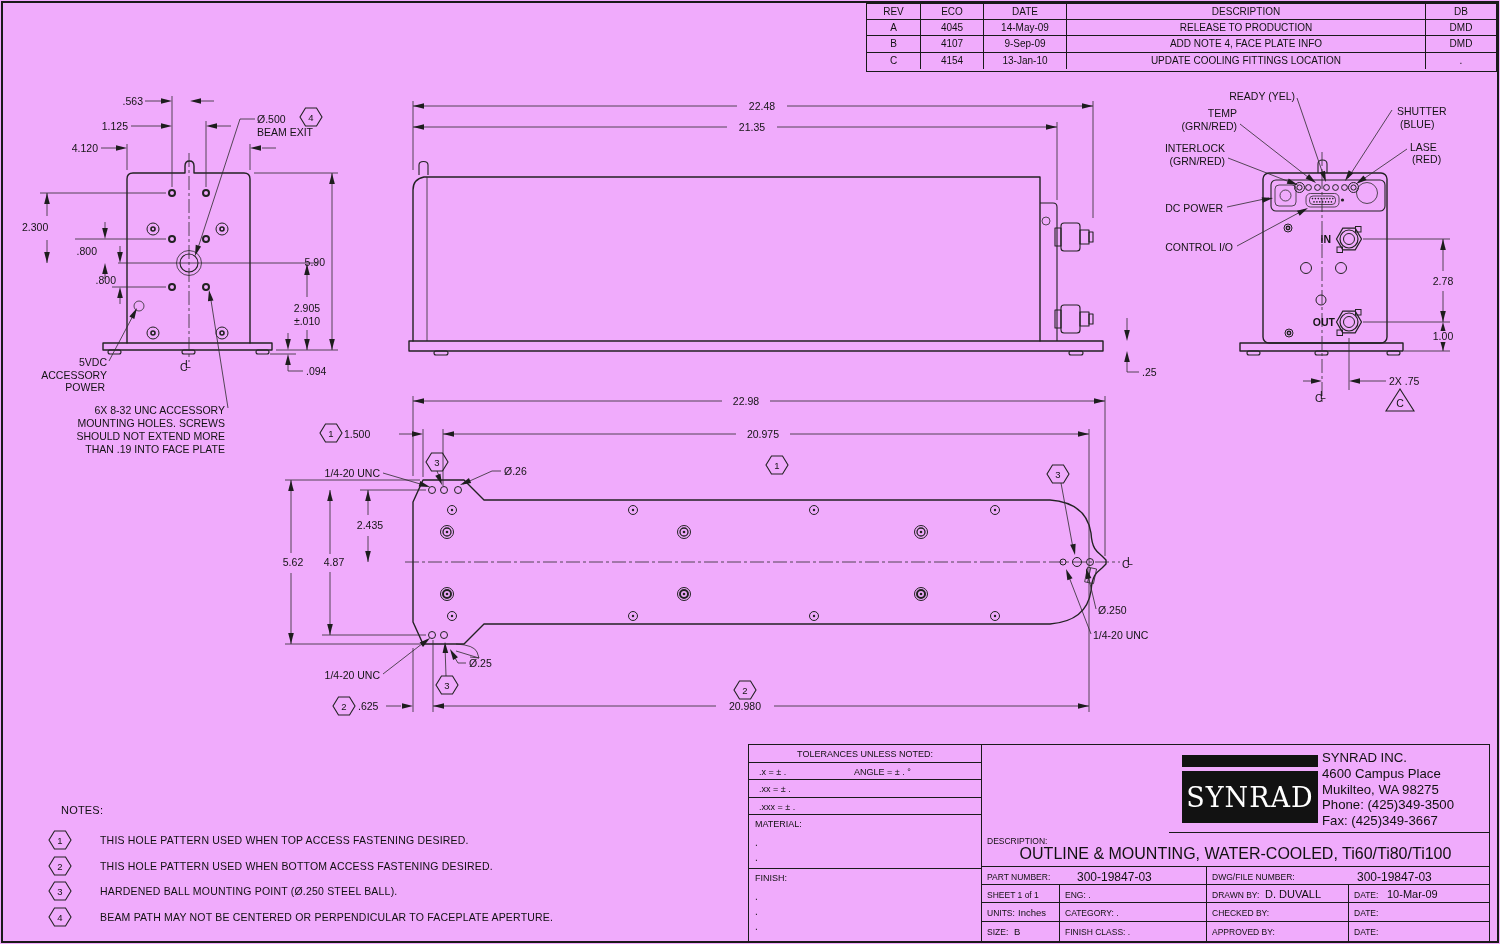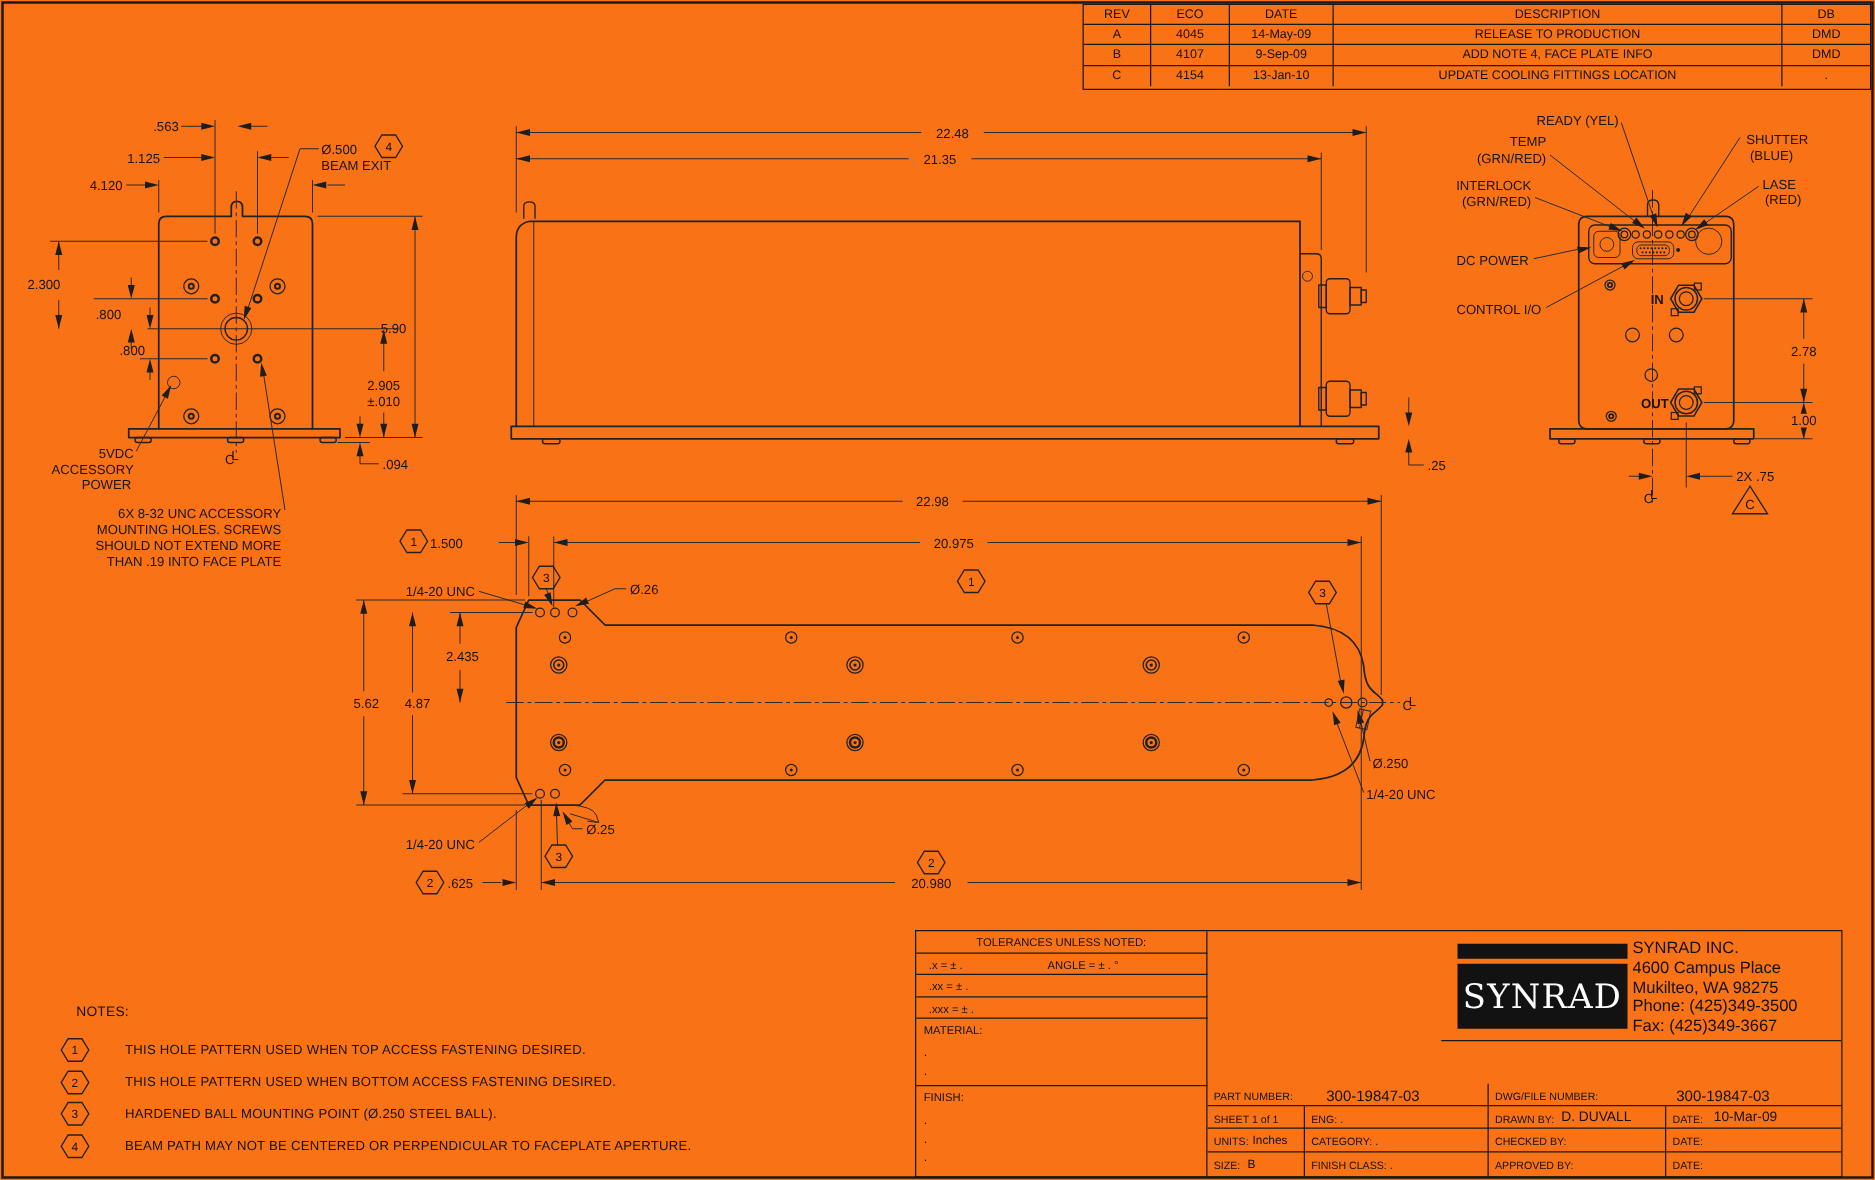--- a/index.html
+++ b/index.html
@@ -1,16 +1,16 @@
 <!DOCTYPE html>
 <html><head>
 <meta charset="utf-8">
 <style>
   html,body{margin:0;padding:0;background:#9a9a9a;}
-  #sheet{position:relative;width:1500px;height:944px;background:#f97316;
+  #sheet{position:relative;width:1500px;height:944px;background:#f0abfc;
          font-family:"Liberation Sans",sans-serif;color:#111;overflow:hidden;}
   .sheet-border{position:absolute;inset:1px;border:2px solid #1a1a1a;pointer-events:none;}
   .abs{position:absolute;}
   svg{overflow:visible;display:block;}
   svg text{font-family:"Liberation Sans",sans-serif;fill:#141414;font-size:10.5px;}
   svg .sm{font-size:9.5px;}
   .ol{fill:none;stroke:#222;stroke-width:1.4;stroke-linejoin:round;stroke-linecap:round;}
   .ol2{fill:none;stroke:#222;stroke-width:1.1;stroke-linejoin:round;}
   .thin{fill:none;stroke:#2b2b2b;stroke-width:.8;}
   .dim{fill:none;stroke:#2b2b2b;stroke-width:.8;}
@@ -26,21 +26,21 @@
                  display:flex;align-items:center;justify-content:center;white-space:nowrap;overflow:hidden;}
   #rev-table div:nth-child(5n){border-right:none;}
   #rev-table div:nth-last-child(-n+5){border-bottom:none;}
   
   #notes{position:absolute;left:48px;top:804px;width:640px;font-size:10.5px;letter-spacing:.2px;}
   #notes .notes-title{margin:0 0 14px 13px;font-size:11px;}
   .note-item{display:flex;align-items:center;margin-bottom:5.5px;height:20px;}
   .note-item svg{width:24px;height:20px;flex:0 0 24px;}
   .note-item .note-text{margin-left:28px;white-space:nowrap;}
   
-  #title-block{position:absolute;left:732px;top:744px;width:740px;height:196px;
+  #title-block{position:absolute;left:748px;top:744px;width:740px;height:196px;
                border:1.5px solid #1a1a1a;font-size:9px;}
   .tb-cell{position:absolute;box-sizing:border-box;}
   .bR{border-right:1px solid #1a1a1a;} .bB{border-bottom:1px solid #1a1a1a;}
   .tb-center{display:flex;align-items:center;justify-content:center;}
   .dots{line-height:15px;padding-left:6px;font-size:10px;}
   #logo-bar{position:absolute;left:13px;top:10px;width:136px;height:12px;background:#121212;}
   #logo-box{position:absolute;left:13px;top:26px;width:136px;height:52px;background:#121212;
             color:#fff;display:flex;align-items:center;justify-content:center;
             font-family:"DejaVu Serif","Liberation Serif",serif;font-size:27px;letter-spacing:1px;}
   #address{position:absolute;left:153px;top:5px;font-size:13.2px;line-height:15.8px;white-space:nowrap;}
@@ -546,20 +546,24 @@
       <div id="logo-box">SYNRAD</div>
       <div id="address">
         <div>SYNRAD INC.</div>
         <div>4600 Campus Place</div>
         <div>Mukilteo, WA 98275</div>
         <div>Phone: (425)349-3500</div>
         <div>Fax: (425)349-3667</div>
       </div>
     </div>
 
+    <div class="tb-cell bB" style="left:233px;top:88px;width:507px;height:34px">
+      <span class="lbl" style="position:absolute;left:5px;top:3px">DESCRIPTION:</span>
+      <div style="position:absolute;left:0;right:0;top:12px;text-align:center;font-size:16px">OUTLINE &amp; MOUNTING, WATER-COOLED, Ti60/Ti80/Ti100</div>
+    </div>
 
     <div class="tb-cell bR bB" style="left:233px;top:122px;width:225px;height:18px">
       <span class="lbl" style="position:absolute;left:5px;top:5px">PART NUMBER:</span>
       <span class="big-val" style="position:absolute;left:95px;top:3px">300-19847-03</span>
     </div>
     <div class="tb-cell bB" style="left:458px;top:122px;width:282px;height:18px">
       <span class="lbl" style="position:absolute;left:5px;top:5px">DWG/FILE NUMBER:</span>
       <span class="big-val" style="position:absolute;left:150px;top:3px">300-19847-03</span>
     </div>
 

